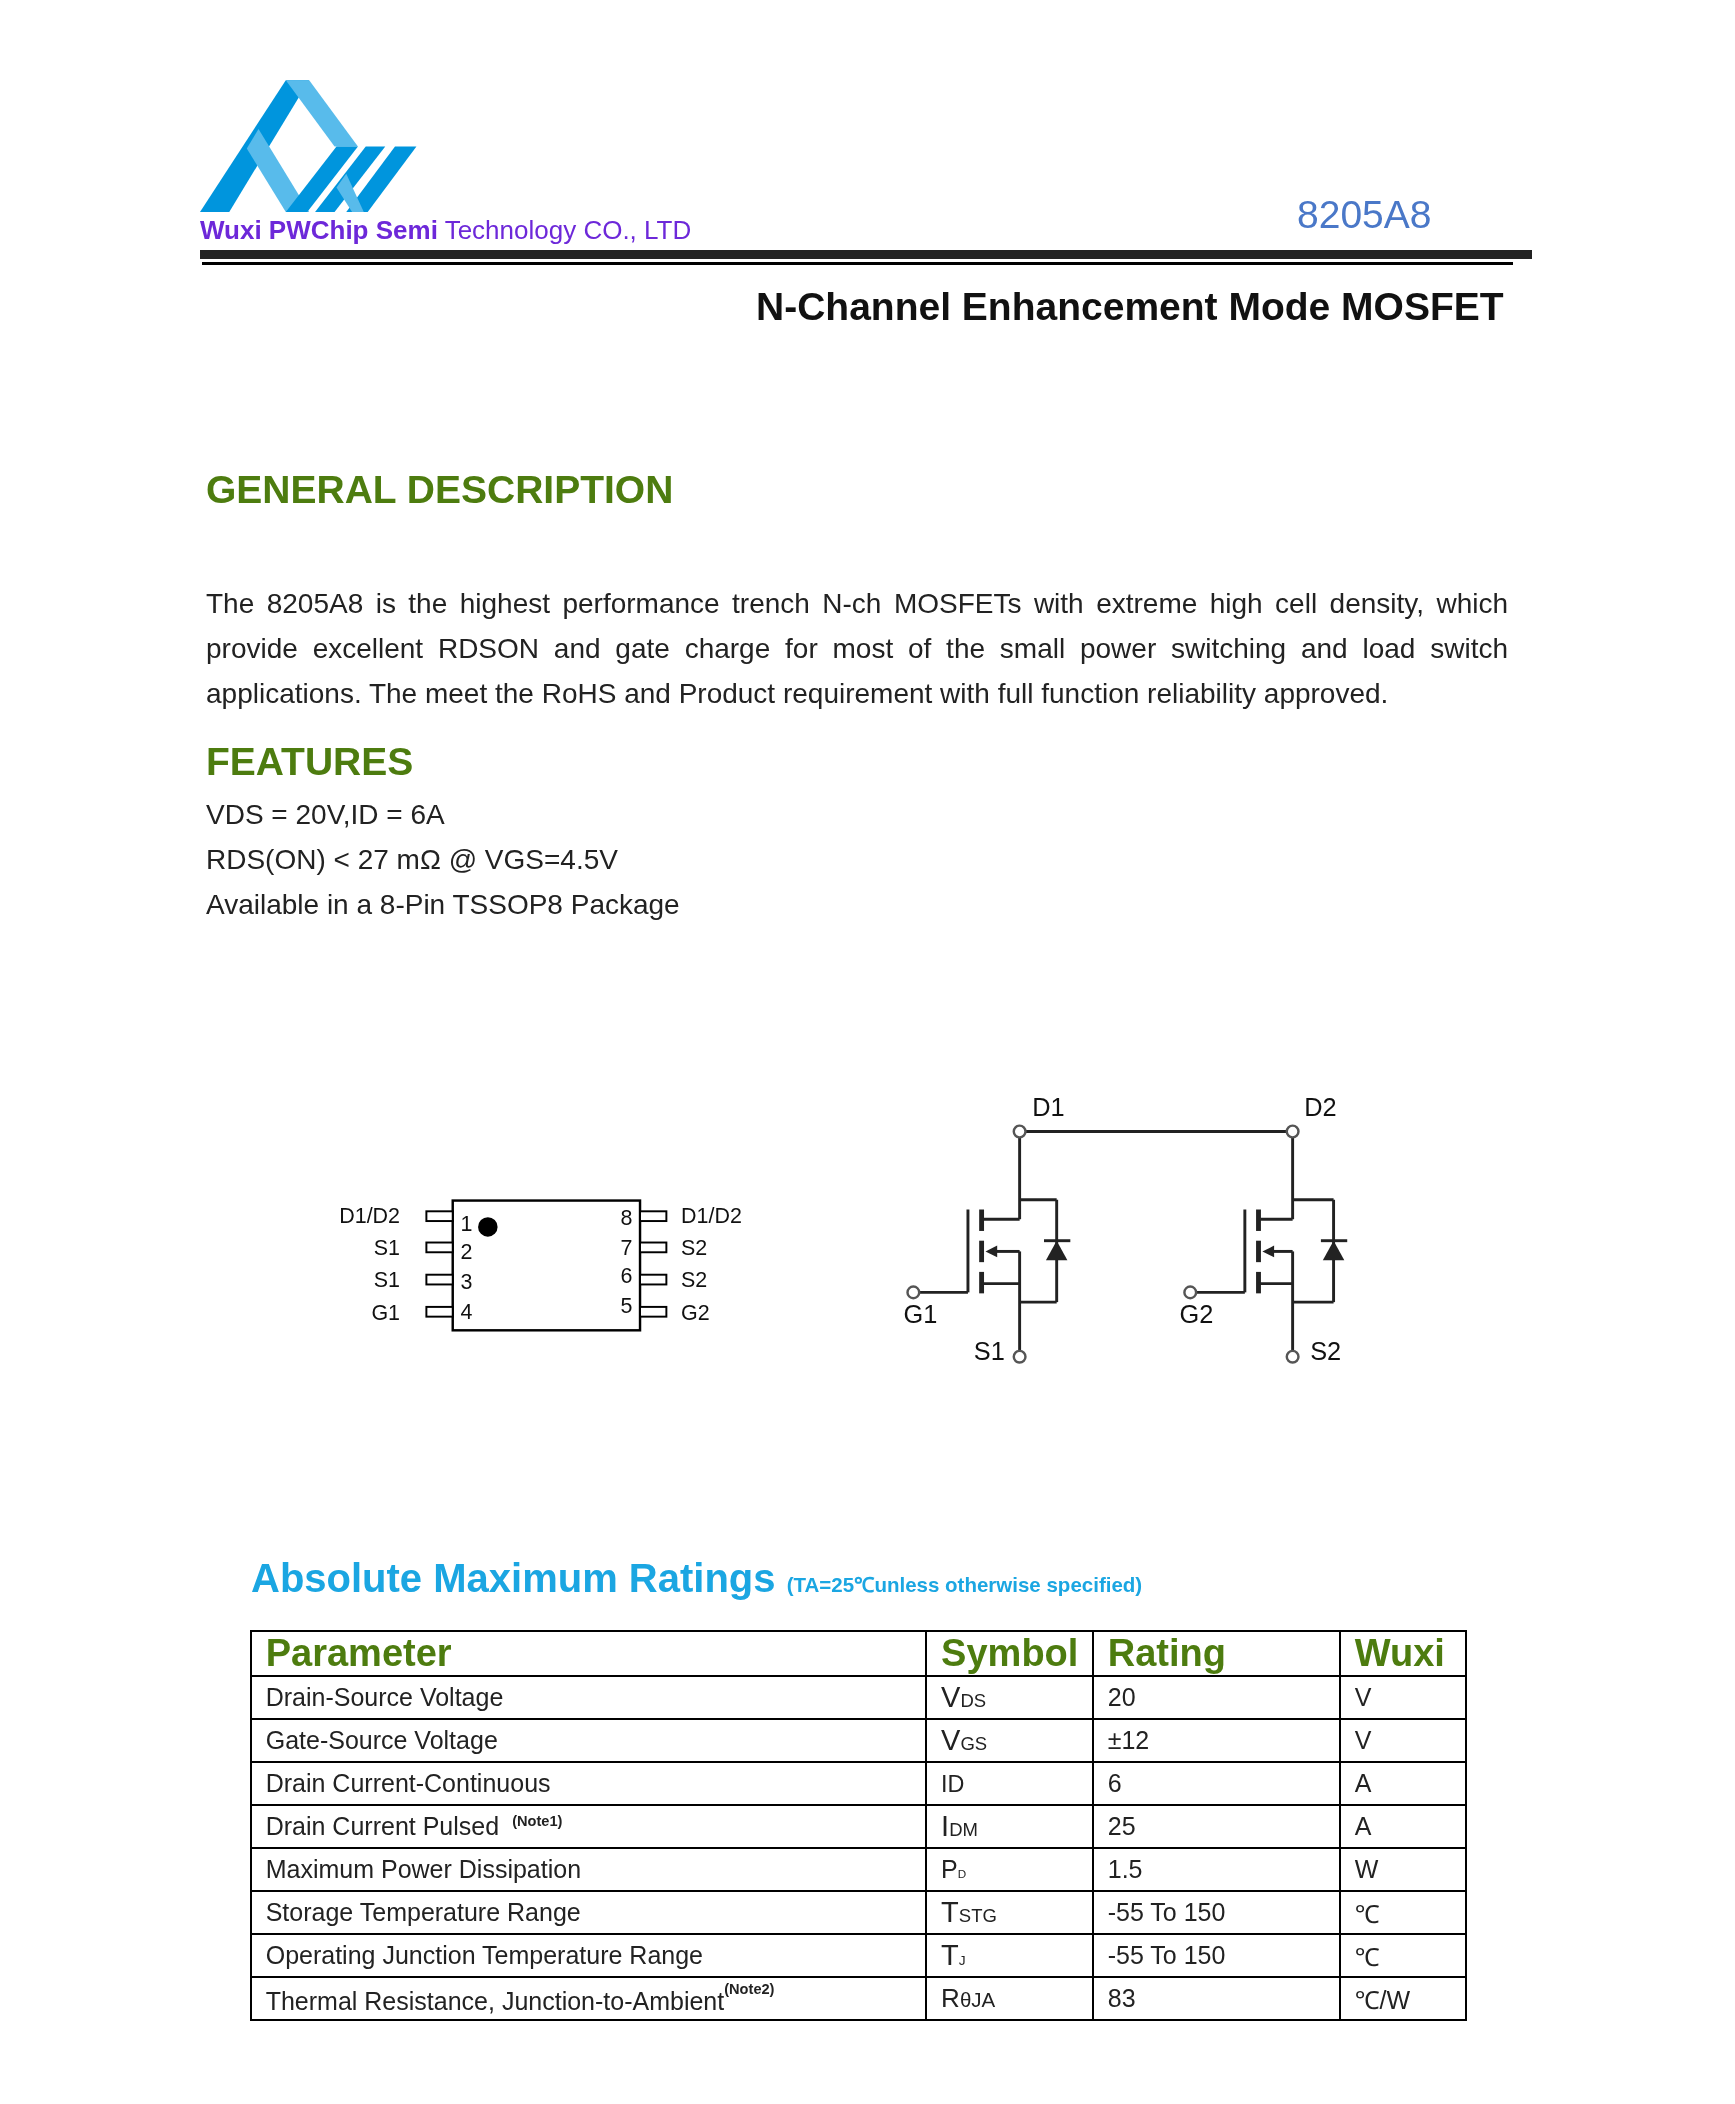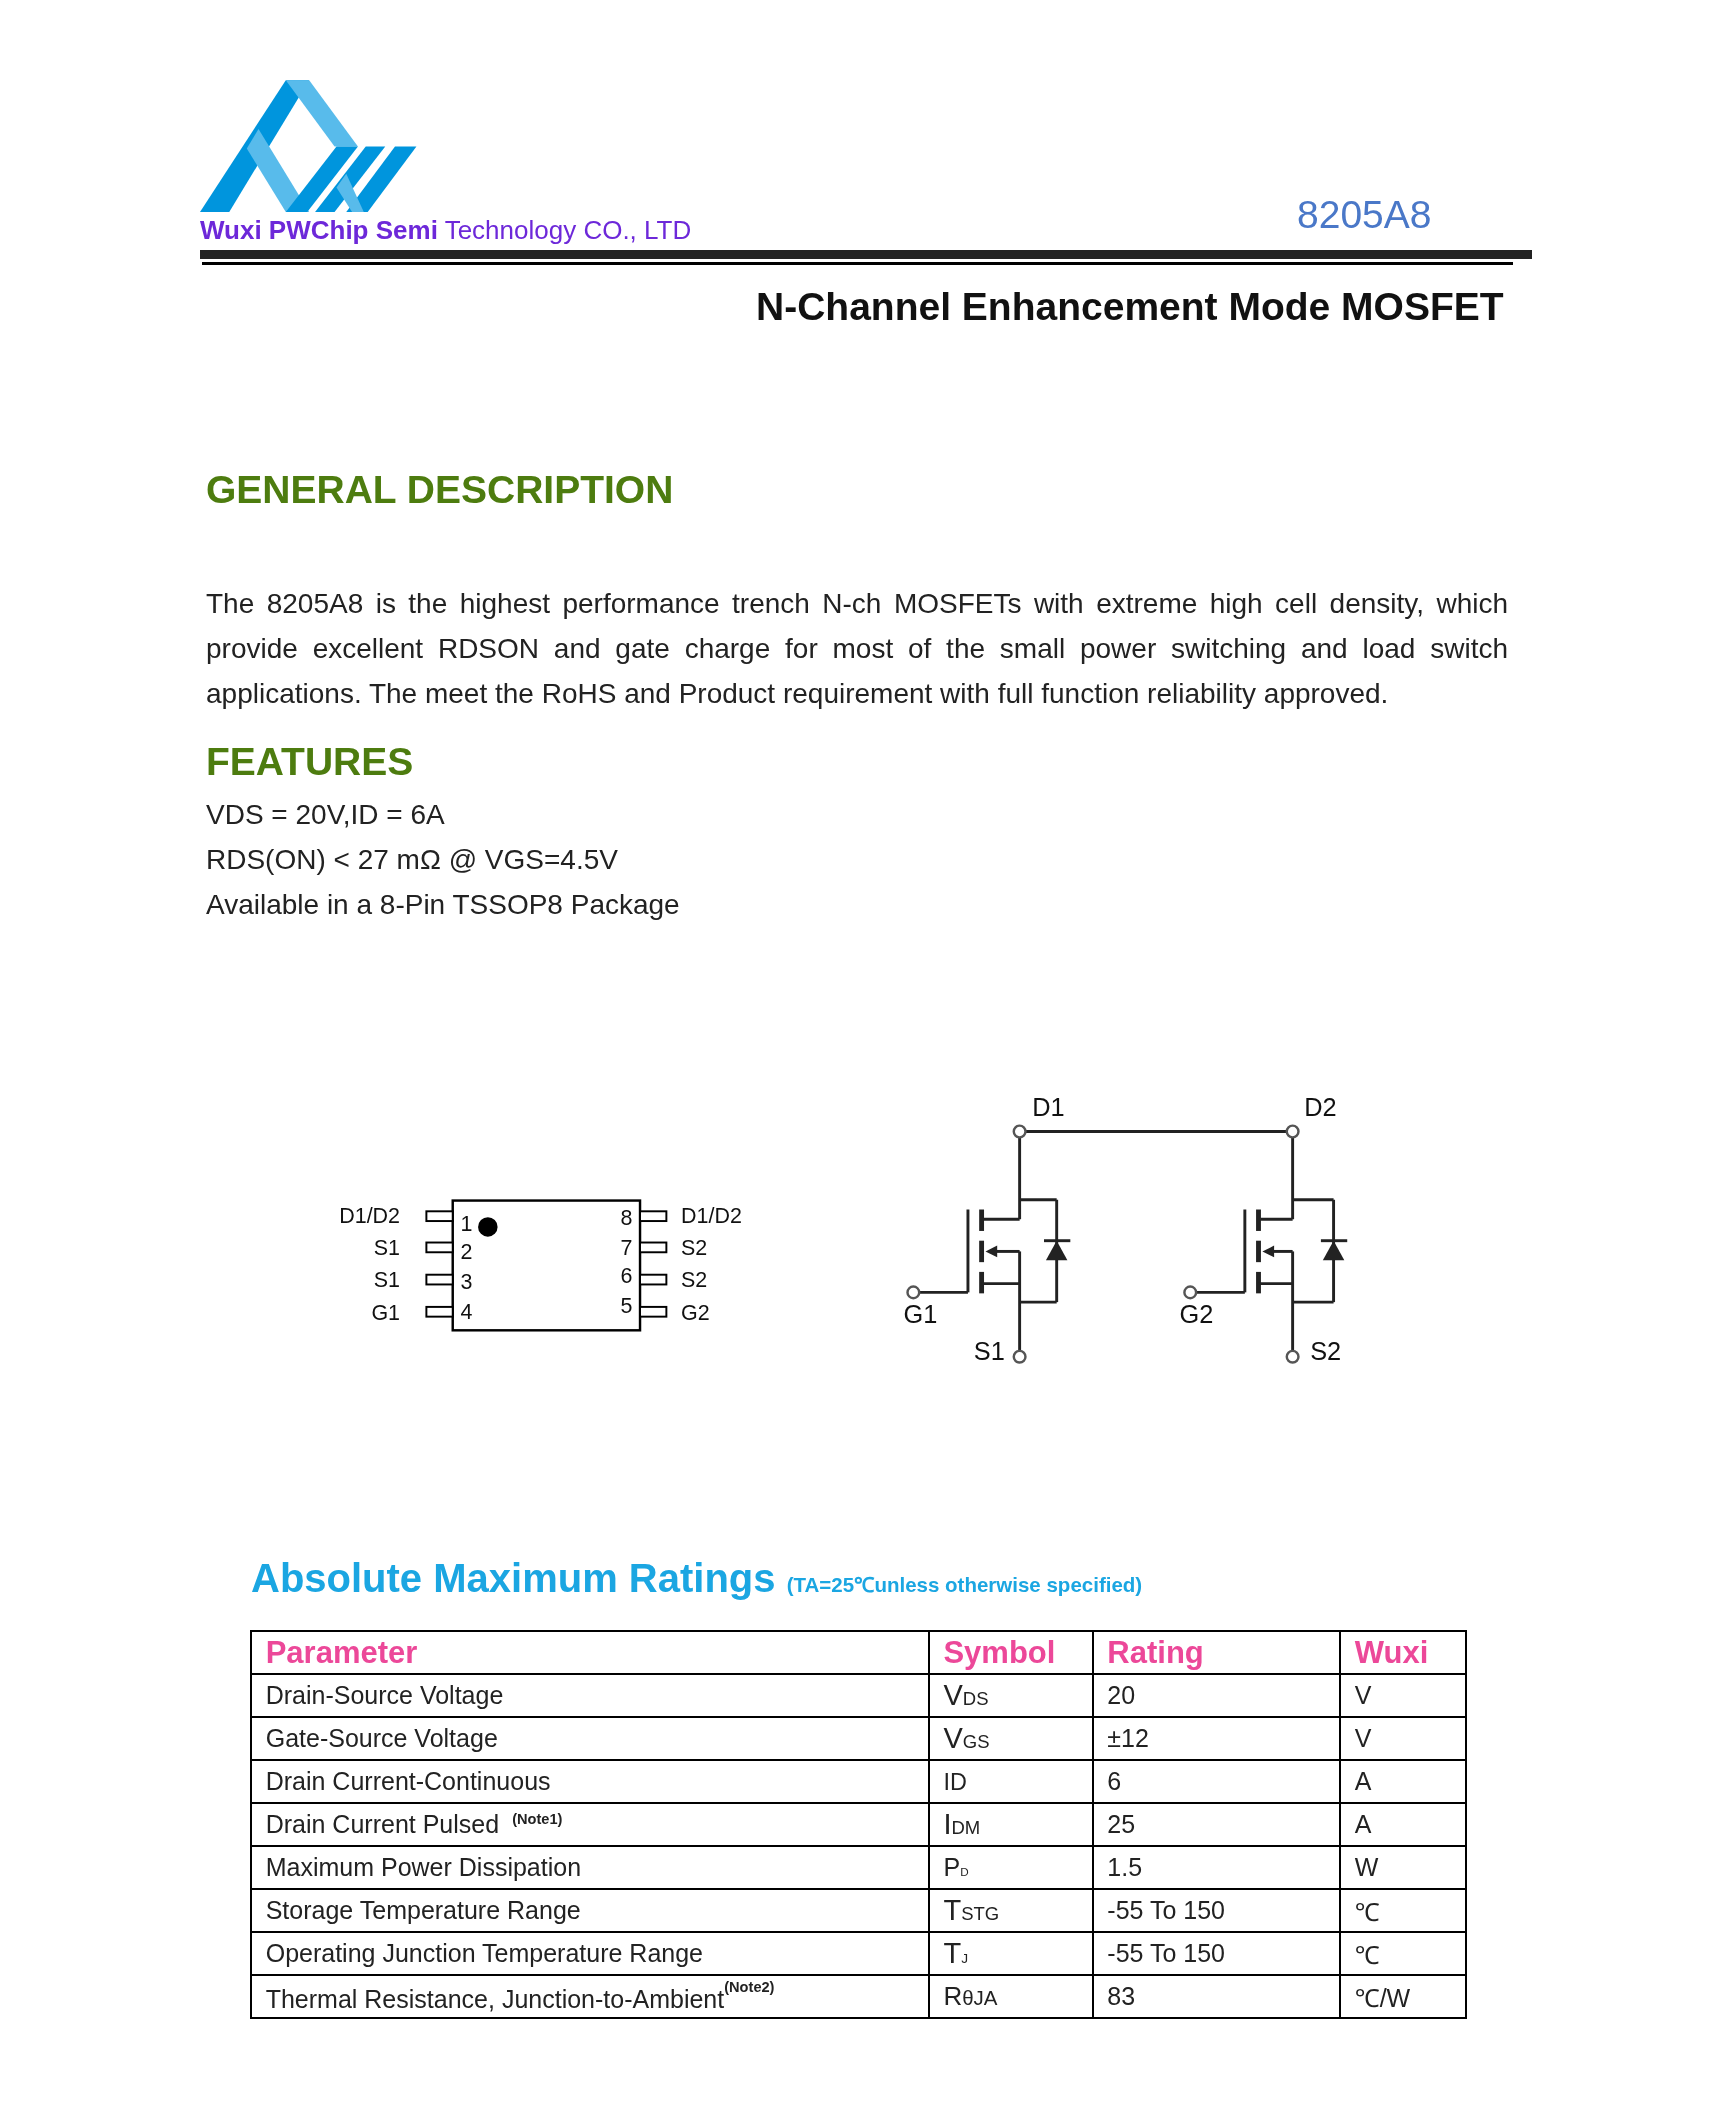--- a/index.html
+++ b/index.html
@@ -13,21 +13,21 @@
   .rule-thin { left: 202px; top: 262px; width: 1311px; height: 2.9px; background: #000; }
   .subtitle { left: 756px; top: 285px; font-size: 39px; font-weight: bold; color: #111; white-space: nowrap; }
   .h2 { font-size: 39px; font-weight: bold; color: #4d7c0f; white-space: nowrap; }
   .desc { left: 206px; top: 538px; width: 1302px; font-size: 28px; line-height: 45px; text-align: justify; color: #222; margin-top: 43px; }
   .feat { left: 206px; top: 792px; font-size: 28px; line-height: 45px; color: #222; }
   .feat div { white-space: nowrap; }
   .amr-title { left: 206px; top: 1556px; font-size: 40px; color: #1ba6e2; white-space: nowrap; font-weight: bold; margin-left: 45px;}
   .amr-title small { font-size: 20.5px; font-weight: bold; }
   table.ratings { position: absolute; left: 250px; top: 1630px; width: 1217px; border-collapse: collapse; }
   table.ratings td, table.ratings th { border: 2.9px solid #000; height: 41px; padding: 0 13.7px; text-align: left; font-size: 25px; color: #222; font-weight: normal; vertical-align: middle; }
-  table.ratings th { font-size: 31px; font-weight: bold; color: #ec4899; }
+  table.ratings th { font-size: 38px; font-weight: bold; color: #4d7c0f; }
   .sym-main { font-size: 29px; }
   .sym-sub { font-size: 18.5px; }
   .note { font-size: 14.6px; font-weight: bold; vertical-align: super; margin-left: 13px; }
   .note2 { font-size: 14.6px; font-weight: bold; vertical-align: 15.6px; }
   svg text { font-family: "Liberation Sans", sans-serif; }
   .serif { font-family: "Liberation Serif", serif; }
 </style>
 </head>
 <body>
 

